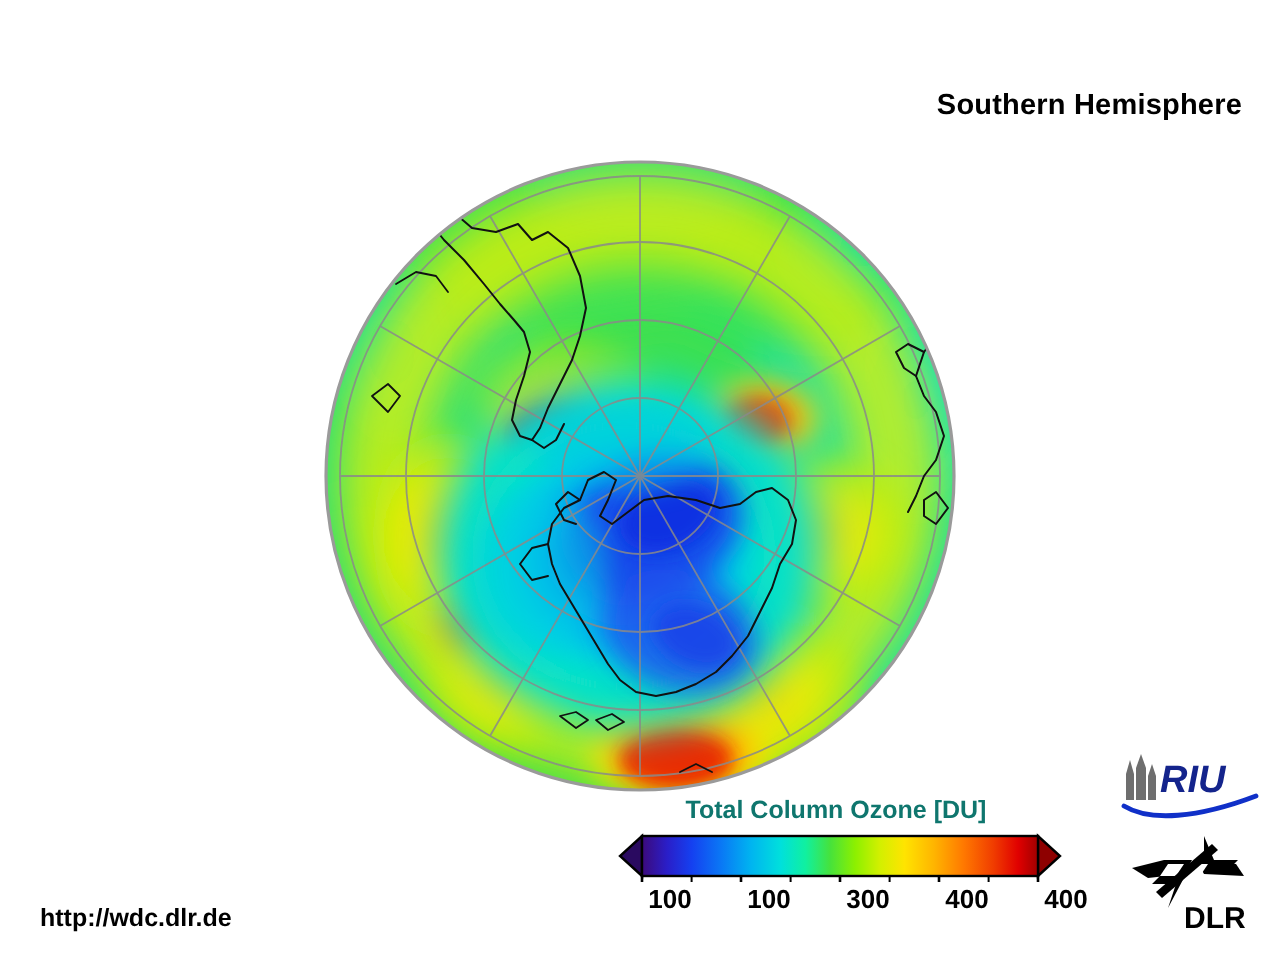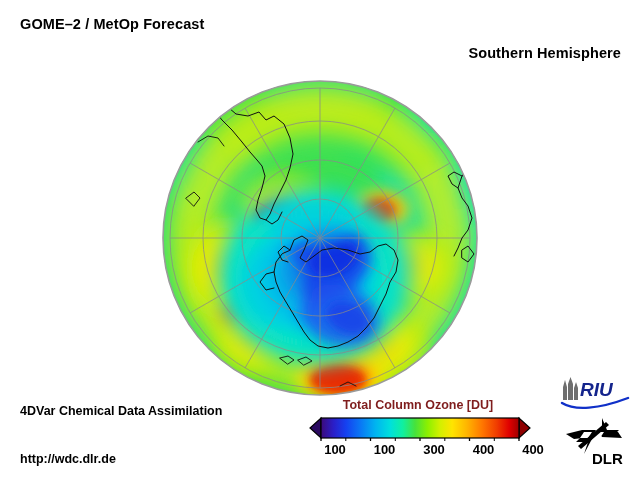--- a/index.html
+++ b/index.html
@@ -62,21 +62,21 @@
     height: 72px;
   }
   #cbar-title {
     position: absolute;
     left: 0;
     top: 0;
     width: 226px;
     text-align: center;
     font-weight: bold;
     font-size: 12.5px;
-    color: #7f1d1d;
+    color: #0f766e;
     white-space: nowrap;
   }
   #cbar-svg {
     position: absolute;
     left: 0;
     top: 17px;
   }
   #cbar-ticklabels {
     position: absolute;
     left: 14px;
@@ -108,21 +108,20 @@
     top: 416px;
     width: 70px;
     height: 52px;
   }
 </style>
 </head>
 <body>
 
 <div id="page">
 
-  <div class="hdr" id="hdr-title-1">GOME–2 / MetOp Forecast</div>
   <div class="hdr" id="hdr-right-2">Southern Hemisphere</div>
 
   <div id="globe-wrap">
     <svg id="globe-svg" width="316" height="316" viewBox="0 0 316 316">
       <defs>
         <clipPath id="globeClip">
           <circle cx="158" cy="158" r="157"></circle>
         </clipPath>
 
         <radialGradient id="holeG" cx="50%" cy="50%" r="50%">
@@ -345,21 +344,20 @@
 
     <div id="cbar-ticklabels">
       <span class="cbar-tl" style="left:16px">100</span>
       <span class="cbar-tl" style="left:65.5px">100</span>
       <span class="cbar-tl" style="left:115px">300</span>
       <span class="cbar-tl" style="left:164.5px">400</span>
       <span class="cbar-tl" style="left:214px">400</span>
     </div>
   </div>
 
-  <div class="ftr" id="ftr-1">4DVar Chemical Data Assimilation</div>
   <div class="ftr" id="ftr-3">http://wdc.dlr.de</div>
 
   <svg id="logo-riu" viewBox="0 0 72 34">
 
     <g fill="#6e6e6e">
       <path d="M4,24 L4,11 L6,4 L8,11 L8,24 Z"></path>
       <path d="M9,24 L9,8 L11.5,1 L14,8 L14,24 Z"></path>
       <path d="M15,24 L15,12 L17,6 L19,12 L19,24 Z"></path>
     </g>
 

